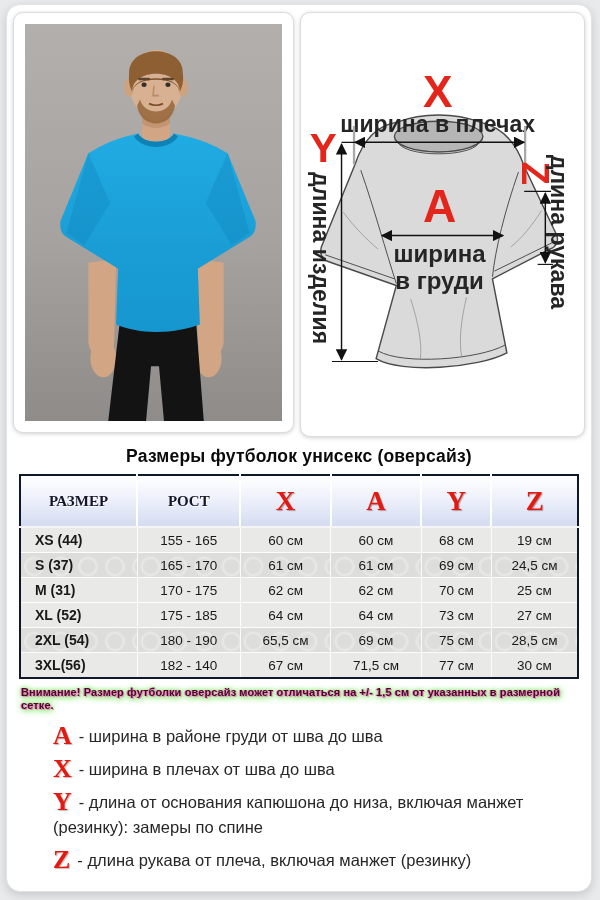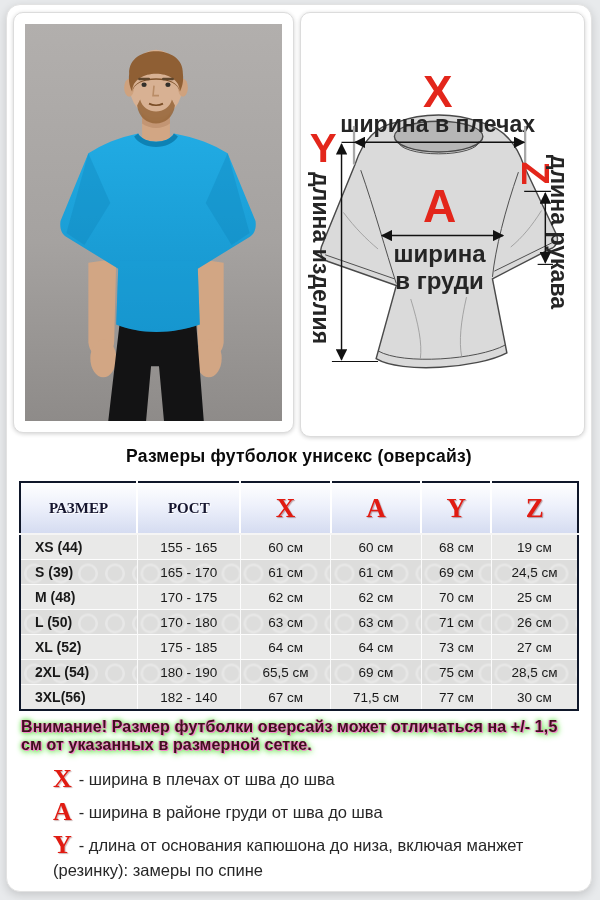--- a/index.html
+++ b/index.html
@@ -20,21 +20,21 @@
   .photo-card,.diagram-card{
     background:#fff;border:1px solid #dcdcdc;border-radius:10px;
     box-shadow:0 1px 4px rgba(0,0,0,.18);
     box-sizing:border-box;
   }
   .photo-card{width:283px;height:421px;padding:11px;}
   .diagram-card{width:287px;height:425px;padding:4px;}
   .photo-card svg,.diagram-card svg{display:block;width:100%;height:100%;}
 
   .table-title{
-    margin:9px 0 14px;text-align:center;
+    margin:9px 0 7px;text-align:center;
     font-size:17.5px;font-weight:bold;color:#0a0a0a;letter-spacing:.2px;
   }
   .table-wrap{margin:0 12px;}
   table.size-table{
     width:100%;border-collapse:collapse;
     border:2px solid #0f172a;
     background:#e9e9e8;
   }
   table.size-table th{
     height:48px;
@@ -63,21 +63,21 @@
     text-align:left;padding-left:14px;font-weight:bold;font-size:14px;
   }
   table.size-table tr.row-odd td{background:#e9e9e8;}
   table.size-table tr.row-even td{
     background-color:#dddddc;
     background-image:radial-gradient(circle at 13px 13px, transparent 7px, rgba(255,255,255,.30) 7.8px, rgba(255,255,255,.30) 9.5px, transparent 10.3px);
     background-size:27px 27px;
   }
   .warning{
     margin:7px 14px 2px;
-    font-size:16px;font-weight:bold;line-height:1.14;
+    font-size:11px;font-weight:bold;line-height:1.14;
     color:#40101e;
     text-shadow:1px 1px 0 #f487cc,-1px 0 0 #f487cc,0 0 5px #4ade2a,1px 2px 6px #4ade2a;
     letter-spacing:.1px;
   }
   .legend{margin:12px 0 0 46px;}
   .legend p{margin:0 0 7px;line-height:1.5;max-width:488px;font-size:16.5px;color:#272727;}
   .legend-letter{
     font-family:"Liberation Serif",serif;font-weight:bold;color:#e11b12;
     font-size:26px;line-height:1;margin-right:7px;vertical-align:-2px;
     text-shadow:1px 1px 1px rgba(90,0,0,.3);
@@ -247,42 +247,34 @@
       <tbody>
         <tr class="row-odd">
           <td class="size-cell">XS (44)</td>
           <td>155 - 165</td>
           <td>60 см</td>
           <td>60 см</td>
           <td>68 см</td>
           <td>19 см</td>
         </tr>
         <tr class="row-even">
-          <td class="size-cell">S (39)</td>
+          <td class="size-cell">S (37)</td>
           <td>165 - 170</td>
           <td>61 см</td>
           <td>61 см</td>
           <td>69 см</td>
           <td>24,5 см</td>
         </tr>
         <tr class="row-odd">
-          <td class="size-cell">M (48)</td>
+          <td class="size-cell">M (31)</td>
           <td>170 - 175</td>
           <td>62 см</td>
           <td>62 см</td>
           <td>70 см</td>
           <td>25 см</td>
-        </tr>
-        <tr class="row-even">
-          <td class="size-cell">L (50)</td>
-          <td>170 - 180</td>
-          <td>63 см</td>
-          <td>63 см</td>
-          <td>71 см</td>
-          <td>26 см</td>
         </tr>
         <tr class="row-odd">
           <td class="size-cell">XL (52)</td>
           <td>175 - 185</td>
           <td>64 см</td>
           <td>64 см</td>
           <td>73 см</td>
           <td>27 см</td>
         </tr>
         <tr class="row-even">
@@ -301,19 +293,19 @@
           <td>77 см</td>
           <td>30 см</td>
         </tr>
       </tbody>
     </table>
   </div>
 
   <p class="warning">Внимание! Размер футболки оверсайз может отличаться на +/- 1,5 см от указанных в размерной сетке.</p>
 
   <div class="legend">
+    <p><span class="legend-letter">A</span><span>- ширина в районе груди от шва до шва</span></p>
     <p><span class="legend-letter">X</span><span>- ширина в плечах от шва до шва</span></p>
-    <p><span class="legend-letter">A</span><span>- ширина в районе груди от шва до шва</span></p>
     <p><span class="legend-letter">Y</span><span>- длина от основания капюшона до низа, включая манжет (резинку): замеры по спине</span></p>
     <p><span class="legend-letter">Z</span><span>- длина рукава от плеча, включая манжет (резинку)</span></p>
   </div>
 
 </div>
 
 </body></html>

